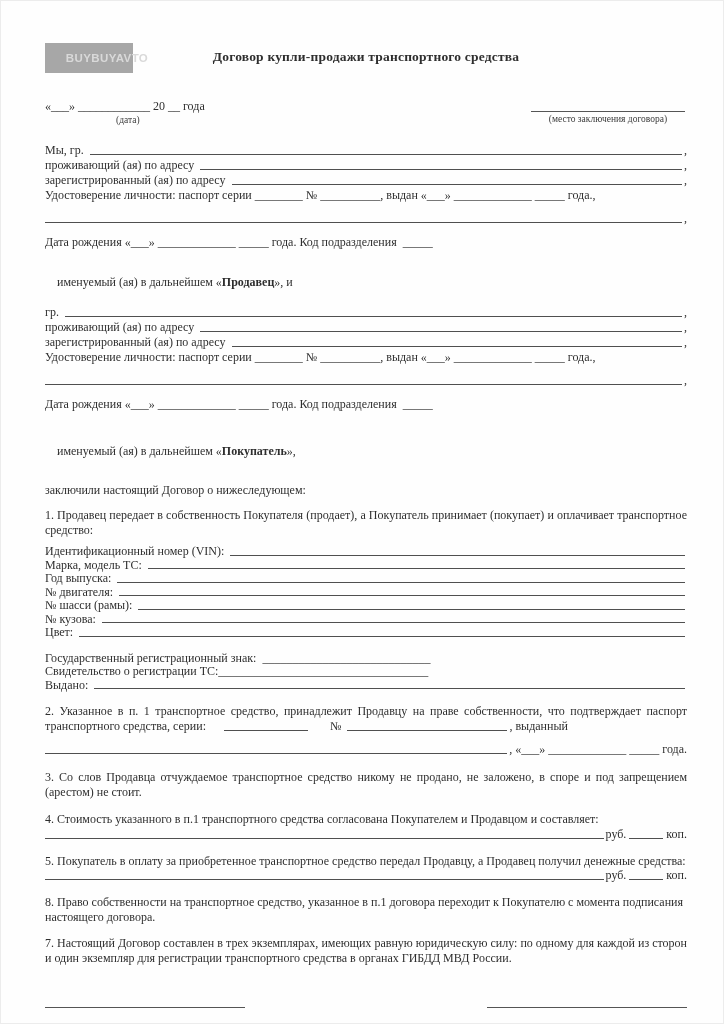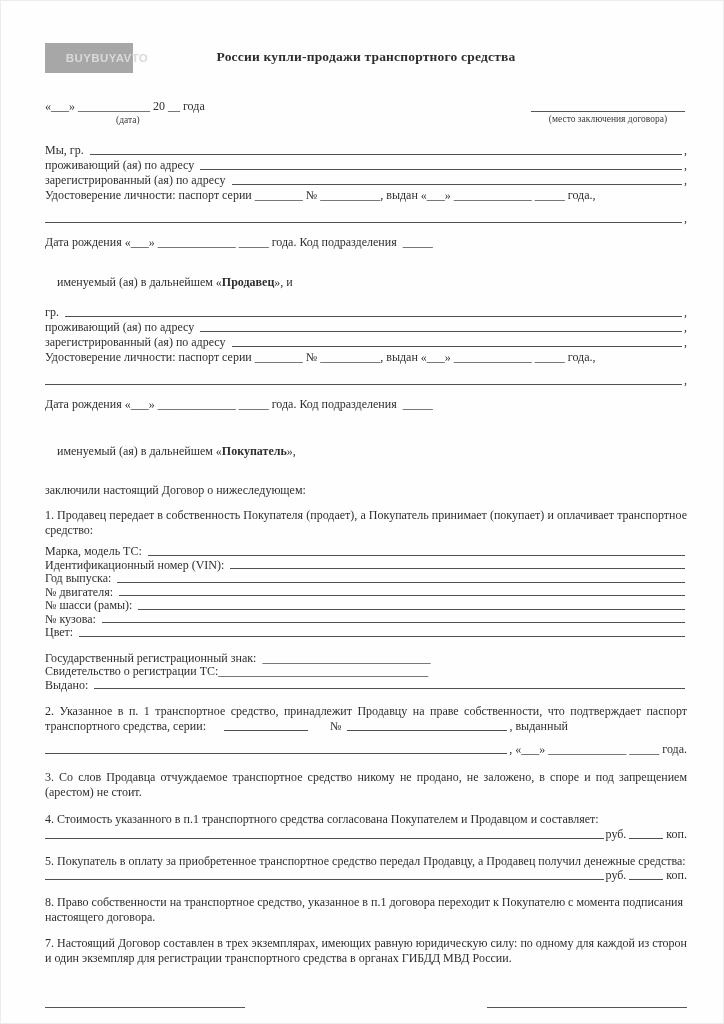--- a/index.html
+++ b/index.html
@@ -65,21 +65,21 @@
 </style>
 </head>
 <body>
 
 <div class="page">
 
   <div class="header">
     <div class="logo">
       <span>BUYBUYAVTO</span>
     </div>
-    <div class="doc-title">России купли-продажи транспортного средства</div>
+    <div class="doc-title">Договор купли-продажи транспортного средства</div>
   </div>
 
   <div class="date-row">
     <div class="date-left">
       <div class="line">«___» ____________ 20 __ года</div>
       <div class="small-caption date-caption">(дата)</div>
     </div>
     <div class="date-right">
       <div class="place-line"></div>
       <div class="small-caption">(место заключения договора)</div>
@@ -141,25 +141,25 @@
   <div class="line mt17">
     <span>именуемый (ая) в дальнейшем «</span><b>Покупатель</b><span>»,</span>
   </div>
 
   <div class="line mt9">заключили настоящий Договор о нижеследующем:</div>
 
   <div class="para just mt10">1. Продавец передает в собственность Покупателя (продает), а Покупатель принимает (покупает) и оплачивает транспортное средство:</div>
 
   <div class="mt8">
     <div class="row tight">
+      <span>Идентификационный номер (VIN):</span>
+      <span class="fill"></span>
+    </div>
+    <div class="row tight">
       <span>Марка, модель ТС:</span>
-      <span class="fill"></span>
-    </div>
-    <div class="row tight">
-      <span>Идентификационный номер (VIN):</span>
       <span class="fill"></span>
     </div>
     <div class="row tight">
       <span>Год выпуска:</span>
       <span class="fill"></span>
     </div>
     <div class="row tight">
       <span>№ двигателя:</span>
       <span class="fill"></span>
     </div>

